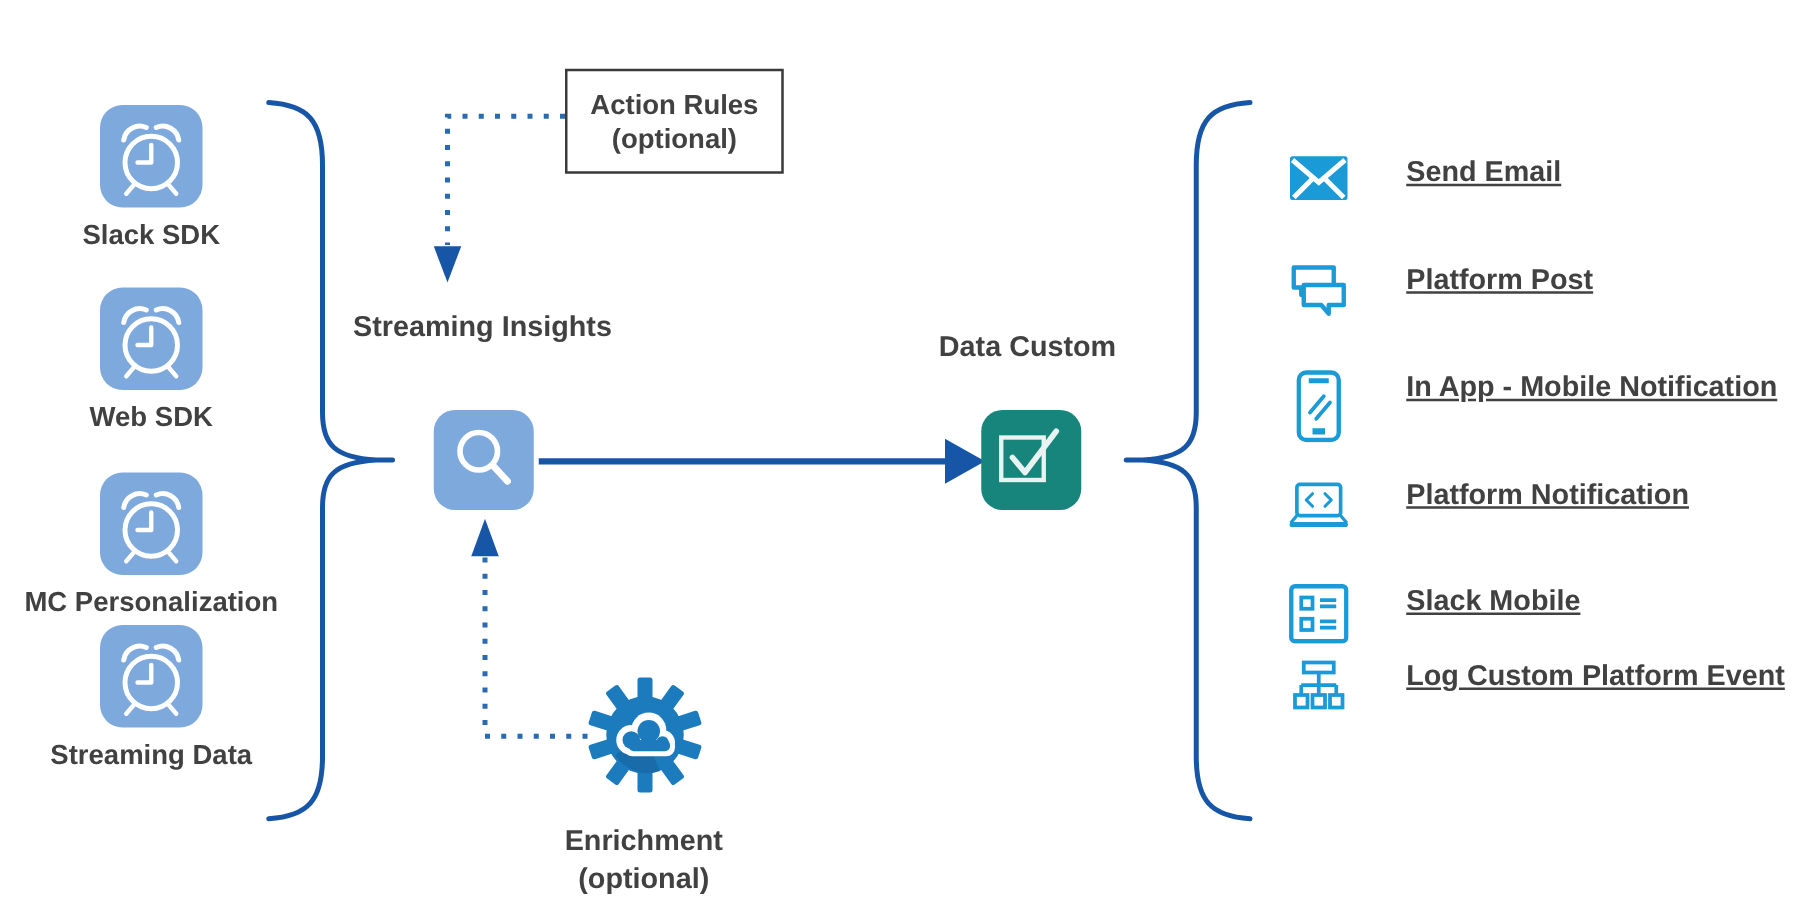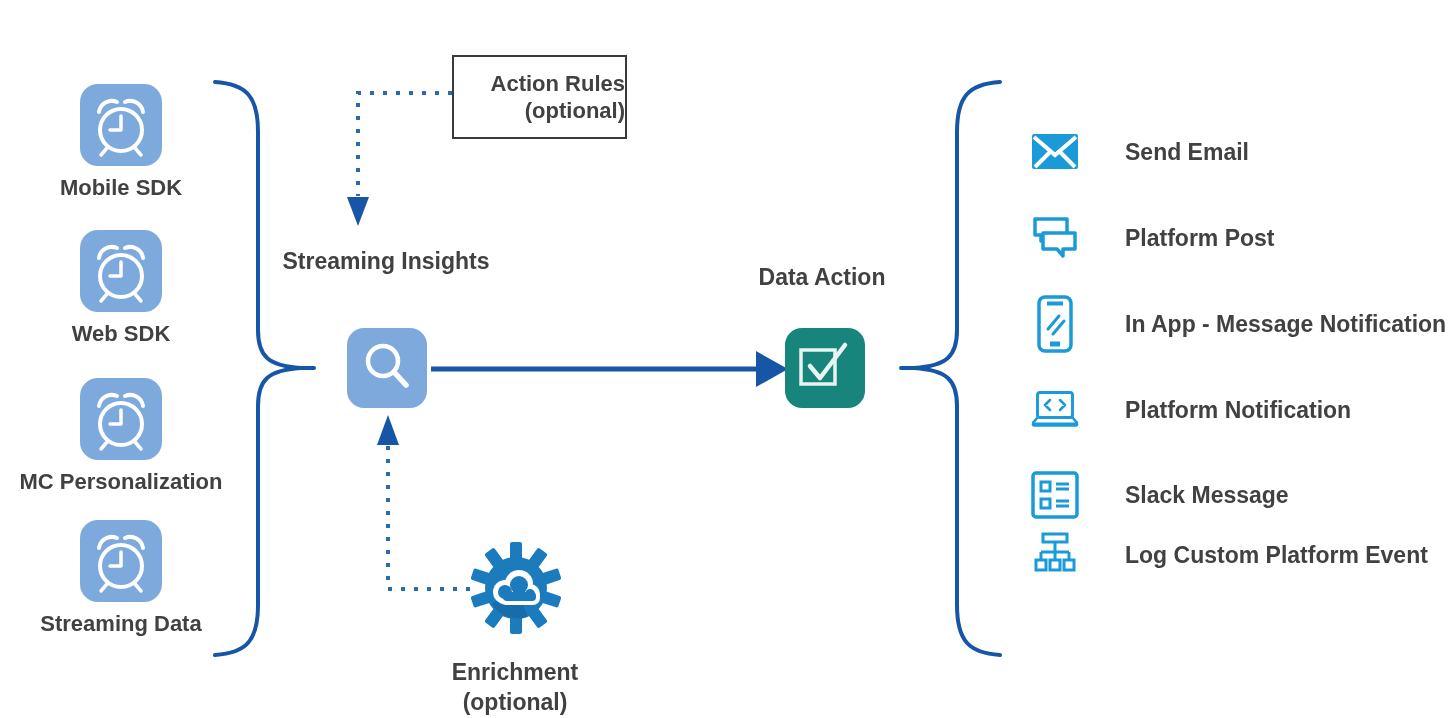--- a/index.html
+++ b/index.html
@@ -13,24 +13,24 @@
   .label{font-weight:bold;color:#414141;text-align:center;}
   .src-item{position:absolute;left:1px;width:240px;text-align:center;z-index:2;}
   .src-icon{width:82px;height:82px;border-radius:18px;background:#7da9dd;margin:0 auto;display:flex;align-items:center;justify-content:center;}
   .src-label{font-weight:bold;font-size:22px;margin-top:9px;white-space:nowrap;}
   .tile{width:80px;height:80px;border-radius:17px;display:flex;align-items:center;justify-content:center;}
   .tile.blue{background:#7da9dd;}
   .tile.teal{background:#17857b;}
   .center-title{font-weight:bold;font-size:23px;line-height:30px;text-align:center;}
   .rules-box{
     position:absolute;left:452px;top:55px;width:171px;height:80px;border:2px solid #3a3a3a;background:#ffffff;
-    display:flex;flex-direction:column;align-items:flex-end;justify-content:center;z-index:2;
+    display:flex;flex-direction:column;align-items:center;justify-content:center;z-index:2;
   }
   .rules-box .label{position:static;font-size:22px;line-height:27px;}
-  .action-row{position:absolute;left:1030px;height:56px;display:flex;align-items:center;z-index:2;}
+  .action-row{position:absolute;left:1030px;height:56px;display:flex;align-items:flex-start;z-index:2;text-decoration:underline;}
   .action-icon{width:50px;display:flex;align-items:center;justify-content:center;margin-right:45px;}
   .action-label{font-weight:bold;font-size:23px;white-space:nowrap;color:#414141;}
 </style>
 </head>
 <body>
 
 <div id="canvas">
 
   <svg id="connector-layer" width="1456" height="718" viewBox="0 0 1456 718">
 
@@ -51,21 +51,21 @@
   <div class="src-item" style="top:84px">
     <div class="src-icon">
       <svg width="80" height="80" viewBox="0 0 80 80">
         <circle cx="40" cy="45" r="21" fill="none" stroke="#ffffff" stroke-width="4"></circle>
         <path d="M18,27 A13,13 0 0 1 36,17" fill="none" stroke="#ffffff" stroke-width="4" stroke-linecap="round"></path>
         <path d="M62,27 A13,13 0 0 0 44,17" fill="none" stroke="#ffffff" stroke-width="4" stroke-linecap="round"></path>
         <path d="M40,45 L40,31 M40,45 L29,45" fill="none" stroke="#ffffff" stroke-width="3.5" stroke-linecap="round"></path>
         <path d="M26,63 L20,70 M54,63 L60,70" fill="none" stroke="#ffffff" stroke-width="3.5" stroke-linecap="round"></path>
       </svg>
     </div>
-    <div class="src-label">Mobile SDK</div>
+    <div class="src-label">Slack SDK</div>
   </div>
 
   <div class="src-item" style="top:230px">
     <div class="src-icon">
       <svg width="80" height="80" viewBox="0 0 80 80">
         <circle cx="40" cy="45" r="21" fill="none" stroke="#ffffff" stroke-width="4"></circle>
         <path d="M18,27 A13,13 0 0 1 36,17" fill="none" stroke="#ffffff" stroke-width="4" stroke-linecap="round"></path>
         <path d="M62,27 A13,13 0 0 0 44,17" fill="none" stroke="#ffffff" stroke-width="4" stroke-linecap="round"></path>
         <path d="M40,45 L40,31 M40,45 L29,45" fill="none" stroke="#ffffff" stroke-width="3.5" stroke-linecap="round"></path>
         <path d="M26,63 L20,70 M54,63 L60,70" fill="none" stroke="#ffffff" stroke-width="3.5" stroke-linecap="round"></path>
@@ -80,21 +80,21 @@
         <circle cx="40" cy="45" r="21" fill="none" stroke="#ffffff" stroke-width="4"></circle>
         <path d="M18,27 A13,13 0 0 1 36,17" fill="none" stroke="#ffffff" stroke-width="4" stroke-linecap="round"></path>
         <path d="M62,27 A13,13 0 0 0 44,17" fill="none" stroke="#ffffff" stroke-width="4" stroke-linecap="round"></path>
         <path d="M40,45 L40,31 M40,45 L29,45" fill="none" stroke="#ffffff" stroke-width="3.5" stroke-linecap="round"></path>
         <path d="M26,63 L20,70 M54,63 L60,70" fill="none" stroke="#ffffff" stroke-width="3.5" stroke-linecap="round"></path>
       </svg>
     </div>
     <div class="src-label">MC Personalization</div>
   </div>
 
-  <div class="src-item" style="top:520px">
+  <div class="src-item" style="top:500px">
     <div class="src-icon">
       <svg width="80" height="80" viewBox="0 0 80 80">
         <circle cx="40" cy="45" r="21" fill="none" stroke="#ffffff" stroke-width="4"></circle>
         <path d="M18,27 A13,13 0 0 1 36,17" fill="none" stroke="#ffffff" stroke-width="4" stroke-linecap="round"></path>
         <path d="M62,27 A13,13 0 0 0 44,17" fill="none" stroke="#ffffff" stroke-width="4" stroke-linecap="round"></path>
         <path d="M40,45 L40,31 M40,45 L29,45" fill="none" stroke="#ffffff" stroke-width="3.5" stroke-linecap="round"></path>
         <path d="M26,63 L20,70 M54,63 L60,70" fill="none" stroke="#ffffff" stroke-width="3.5" stroke-linecap="round"></path>
       </svg>
     </div>
     <div class="src-label">Streaming Data</div>
@@ -109,21 +109,21 @@
     <div>Streaming Insights</div>
   </div>
 
   <div class="node tile blue" style="left:347px;top:328px">
     <svg width="80" height="80" viewBox="0 0 80 80">
       <circle cx="36" cy="33" r="15" fill="none" stroke="#ffffff" stroke-width="4.5"></circle>
       <line x1="47" y1="44" x2="59" y2="57" stroke="#ffffff" stroke-width="5.5" stroke-linecap="round"></line>
     </svg>
   </div>
 
-  <div class="label center-title" style="left:722px;top:262px;width:200px">Data Action</div>
+  <div class="label center-title" style="left:722px;top:262px;width:200px">Data Custom</div>
 
   <div class="node tile teal" style="left:785px;top:328px">
     <svg width="80" height="80" viewBox="0 0 80 80">
       <rect x="16" y="22" width="34" height="34" fill="none" stroke="#e8f4f2" stroke-width="3.5"></rect>
       <path d="M25,38 L35,50 L60,17" fill="none" stroke="#e8f4f2" stroke-width="4.5" stroke-linecap="round" stroke-linejoin="round"></path>
     </svg>
   </div>
 
   <div class="node" style="left:468px;top:540px">
     <svg width="96" height="96" viewBox="0 0 96 96">
@@ -184,21 +184,21 @@
 
   <div class="action-row" style="top:296px">
     <span class="action-icon">
       <svg width="36" height="58" viewBox="0 0 36 58">
         <rect x="2" y="2" width="32" height="54" rx="6" fill="none" stroke="#1a9ad6" stroke-width="3.5"></rect>
         <line x1="10" y1="8.5" x2="26" y2="8.5" stroke="#1a9ad6" stroke-width="4"></line>
         <line x1="13" y1="49" x2="23" y2="49" stroke="#1a9ad6" stroke-width="5"></line>
         <path d="M11,34 L22,21 M16,39 L27,26" stroke="#1a9ad6" stroke-width="3" stroke-linecap="round"></path>
       </svg>
     </span>
-    <span class="action-label">In App - Message Notification</span>
+    <span class="action-label">In App - Mobile Notification</span>
   </div>
 
   <div class="action-row" style="top:382px">
     <span class="action-icon">
       <svg width="60" height="46" viewBox="0 0 60 46">
         <rect x="9" y="2" width="42" height="30" rx="3" fill="none" stroke="#1a9ad6" stroke-width="3.5"></rect>
         <path d="M3,39 L9,32 M57,39 L51,32" stroke="#1a9ad6" stroke-width="3"></path>
         <rect x="2" y="38" width="56" height="5" rx="2.5" fill="#1a9ad6"></rect>
         <path d="M24,11 L18,17 L24,23 M36,11 L42,17 L36,23" fill="none" stroke="#1a9ad6" stroke-width="3" stroke-linecap="round" stroke-linejoin="round"></path>
       </svg>
@@ -208,21 +208,21 @@
 
   <div class="action-row" style="top:467px">
     <span class="action-icon">
       <svg width="48" height="48" viewBox="0 0 48 48">
         <rect x="2" y="2" width="44" height="44" rx="3" fill="none" stroke="#1a9ad6" stroke-width="3.5"></rect>
         <rect x="10" y="11" width="9" height="9" fill="none" stroke="#1a9ad6" stroke-width="3"></rect>
         <rect x="10" y="28" width="9" height="9" fill="none" stroke="#1a9ad6" stroke-width="3"></rect>
         <path d="M25,13 H38 M25,18 H38 M25,30 H38 M25,35 H38" stroke="#1a9ad6" stroke-width="3"></path>
       </svg>
     </span>
-    <span class="action-label">Slack Message</span>
+    <span class="action-label">Slack Mobile</span>
   </div>
 
   <div class="action-row" style="top:527px">
     <span class="action-icon">
       <svg width="48" height="48" viewBox="0 0 48 48">
         <rect x="12" y="3" width="24" height="8" fill="none" stroke="#1a9ad6" stroke-width="3"></rect>
         <path d="M24,11 V21 M10,21 H38 M10,21 V29 M24,21 V29 M38,21 V29" fill="none" stroke="#1a9ad6" stroke-width="3"></path>
         <rect x="5" y="29" width="10" height="10" fill="none" stroke="#1a9ad6" stroke-width="3"></rect>
         <rect x="19" y="29" width="10" height="10" fill="none" stroke="#1a9ad6" stroke-width="3"></rect>
         <rect x="33" y="29" width="10" height="10" fill="none" stroke="#1a9ad6" stroke-width="3"></rect>

